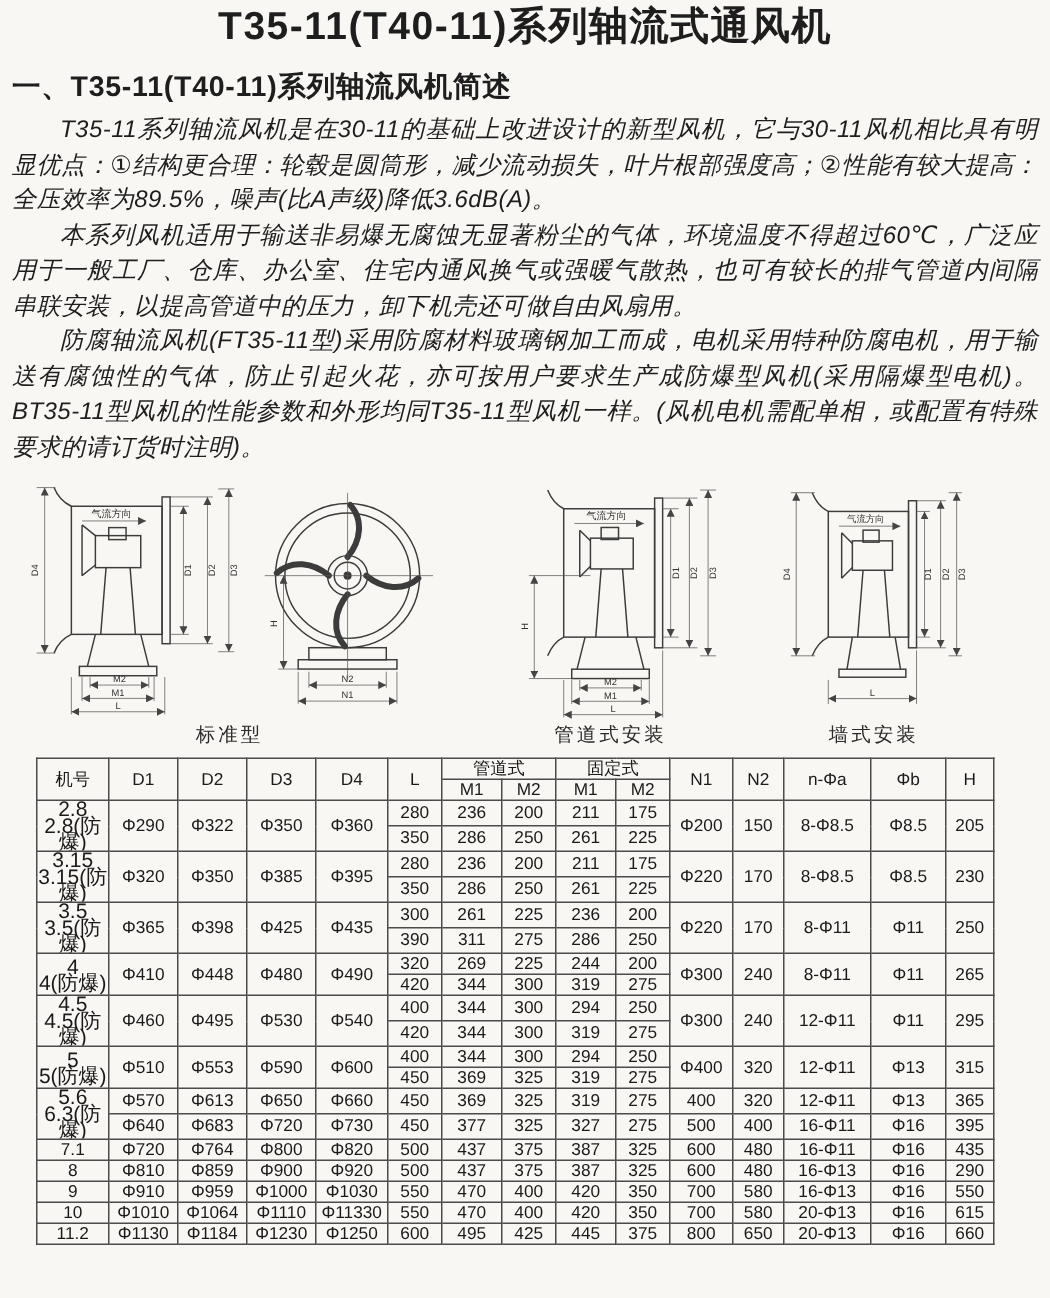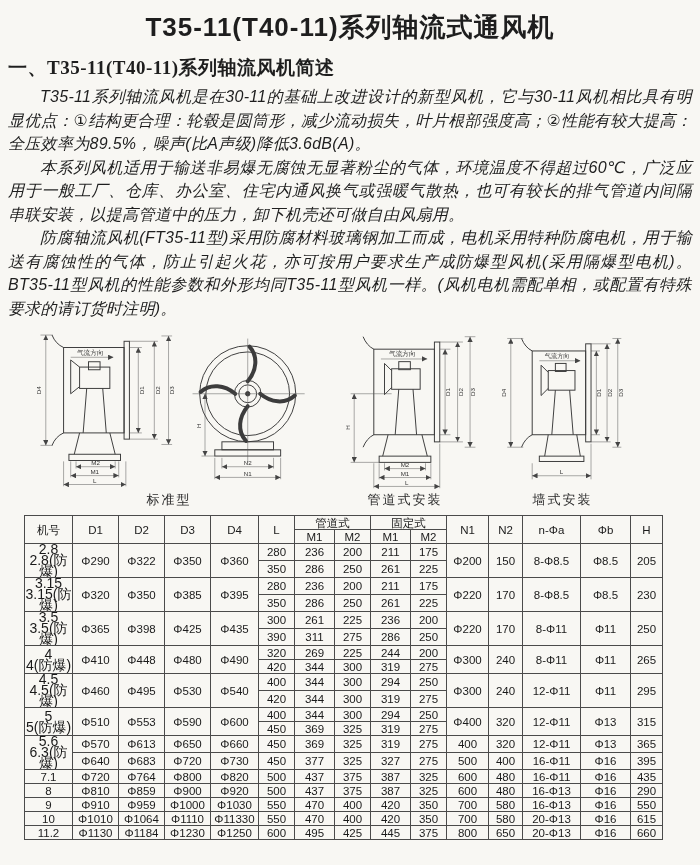--- a/index.html
+++ b/index.html
@@ -3,33 +3,33 @@
 <meta charset="utf-8">
 <style>
   html,body{margin:0;padding:0;}
   body{
     width:700px;height:865px;overflow:hidden;
     background:#f8f7f3;color:#1e1e1e;
     font-family:"Liberation Sans","DejaVu Sans",sans-serif;
   }
   .title{
     text-align:center;font-size:26px;font-weight:bold;
-    padding-top:10px;letter-spacing:1px;
+    letter-spacing:1px;
   }
   .h2{
     font-size:19px;font-weight:bold;
-    margin:10px 6px 4px 8px;letter-spacing:0.5px;font-family:Liberation Serif, serif;
+    margin:10px 6px 4px 8px;letter-spacing:0.5px;
   }
   .para{
     font-size:16px;line-height:23.5px;margin:0 8px 0 8px;
     text-indent:2em;text-align:justify;letter-spacing:0.3px;font-style:italic;
   }
   .figs{
     display:flex;
-    padding:6px 0 0 28px;gap:12px;
+    padding:6px 0 0 12px;gap:30px;
   }
   .figblock{display:flex;flex-direction:column;align-items:center;}
   .figpair{display:flex;gap:8px;align-items:flex-end;}
   .figcap{font-size:13px;margin-top:1px;letter-spacing:2px;color:#2a2a2a;}
   svg text{font-family:"Liberation Sans","DejaVu Sans",sans-serif;fill:#333;}
   table.dims{
     margin:6px 0 0 24px;border-collapse:collapse;table-layout:fixed;
     width:545px;font-size:11.5px;color:#1a1a1a;
   }
   table.dims th,table.dims td{

